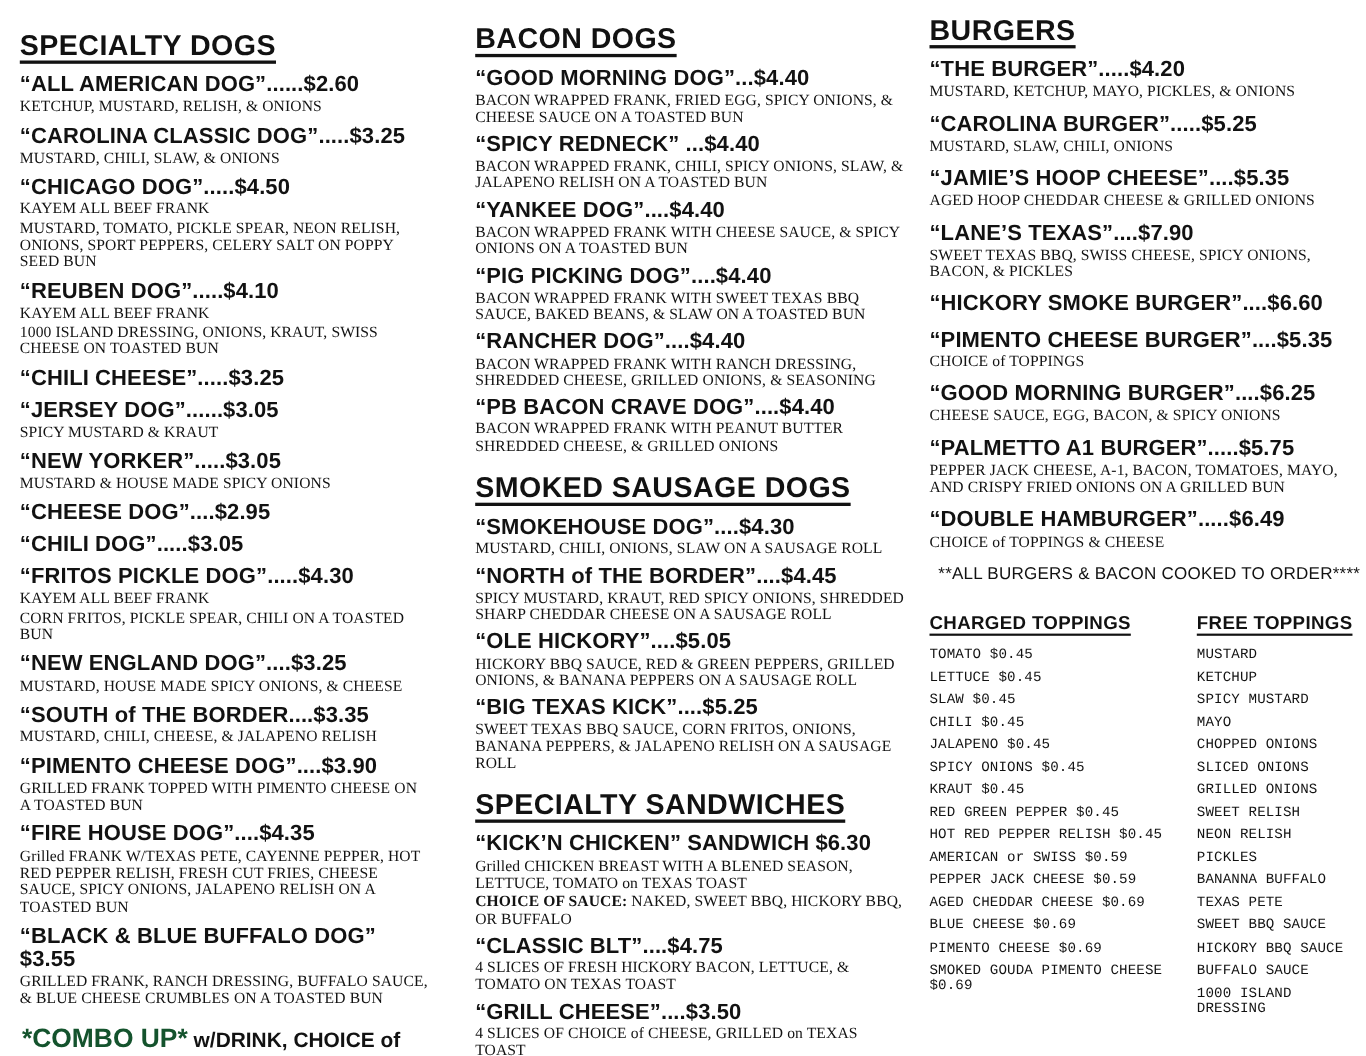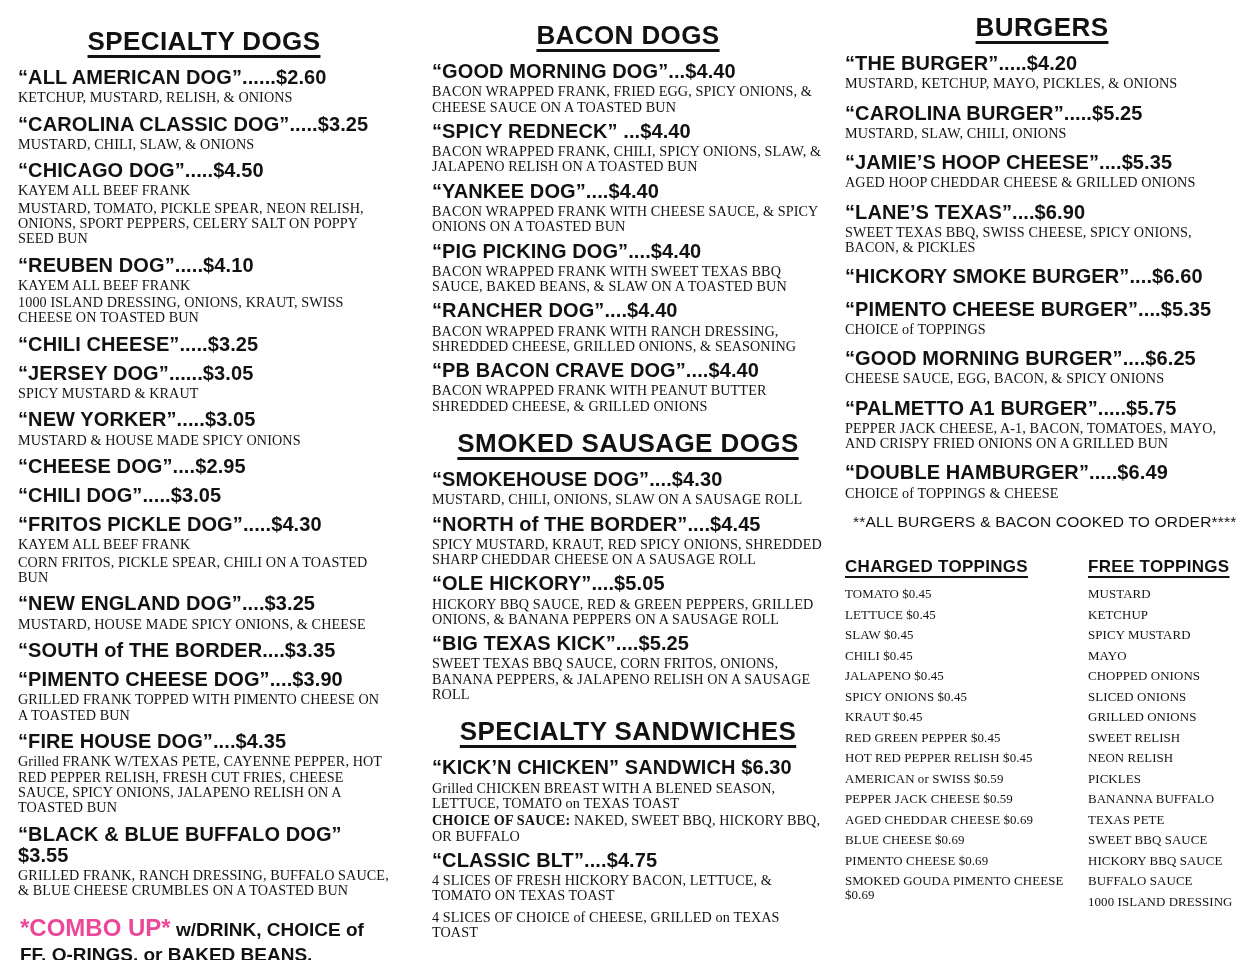--- a/index.html
+++ b/index.html
@@ -7,55 +7,55 @@
     width:1242px;height:960px;background:#ffffff;color:#121212;
     font-family:"Liberation Sans", sans-serif;overflow:hidden;
   }
   .menu{position:relative;width:1242px;height:960px;background:#ffffff;}
   .col{position:absolute;top:0;}
   .col1{left:18px;width:372px;padding-top:26px;}
   .col2{left:432px;width:392px;padding-top:20px;}
   .col3{left:845px;width:394px;padding-top:12px;}
 
   .sec-title{
-    font-size:26px;font-weight:bold;text-align:center;margin:0 0 10px 0;
+    font-size:26px;font-weight:bold;margin:0 0 10px 0;
     text-decoration:underline;text-decoration-thickness:2.5px;text-underline-offset:5px;
     letter-spacing:0.4px;
   }
   .sec + .sec{margin-top:14px;}
 
   .item{margin-bottom:9px;}
   .col1 .item{margin-bottom:8px;}
   .col2 .item{margin-bottom:6px;}
   .col3 .item{margin-bottom:11px;}
 
   .item-name{font-size:20px;font-weight:bold;line-height:1.06;letter-spacing:0.1px;}
   .item-desc{
     font-family:"Liberation Serif", serif;font-size:14.2px;line-height:1.08;
     margin-top:2px;letter-spacing:0.1px;
   }
   .item-desc b{font-family:"Liberation Serif", serif;}
 
   .combo{margin-top:14px;font-weight:bold;font-size:19px;line-height:1.25;padding-left:2px;}
-  .combo .red{color:#ec4899;}
+  .combo .red{color:#14532d;}
   .combo .big{font-size:24px;}
 
   .burger-note{font-weight:normal;font-size:15.5px;margin-top:12px;padding-left:8px;letter-spacing:0.2px;}
 
   .toppings{display:flex;margin-top:26px;}
   .toppings-col{flex:none;}
   .toppings-col:first-child{width:243px;}
   .toppings-col:last-child{width:151px;}
   .top-title{
     font-size:17px;font-weight:bold;margin:0 0 11px 0;
     text-decoration:underline;text-decoration-thickness:2px;text-underline-offset:4px;
     letter-spacing:0.3px;
   }
   .top-item{
-    font-family:Liberation Serif, serif;font-size:12.9px;line-height:1.08;
+    font-family:Liberation Mono, monospace;font-size:12.9px;line-height:1.08;
     margin-bottom:6.6px;letter-spacing:0.1px;
   }
 </style>
 </head>
 <body>
 
 <div class="menu">
   <div class="col col1" id="col1">
       <section class="sec">
         <h2 class="sec-title">SPECIALTY DOGS</h2>
@@ -98,20 +98,21 @@
           <div class="item-name">“FRITOS PICKLE DOG”.....$4.30</div>
           <div class="item-desc">KAYEM ALL BEEF FRANK</div>
           <div class="item-desc">CORN FRITOS, PICKLE SPEAR, CHILI ON A TOASTED BUN</div>
         </div>
         <div class="item">
           <div class="item-name">“NEW ENGLAND DOG”....$3.25</div>
           <div class="item-desc">MUSTARD, HOUSE MADE SPICY ONIONS, &amp; CHEESE</div>
         </div>
         <div class="item">
           <div class="item-name">“SOUTH of THE BORDER....$3.35</div>
+          <div class="item-desc">MUSTARD, CHILI, CHEESE, &amp; JALAPENO RELISH</div>
         </div>
         <div class="item">
           <div class="item-name">“PIMENTO CHEESE DOG”....$3.90</div>
           <div class="item-desc">GRILLED FRANK TOPPED WITH  PIMENTO CHEESE ON A TOASTED BUN</div>
         </div>
         <div class="item">
           <div class="item-name">“FIRE HOUSE DOG”....$4.35</div>
           <div class="item-desc">Grilled  FRANK W/TEXAS PETE, CAYENNE PEPPER, HOT RED PEPPER RELISH, FRESH CUT FRIES, CHEESE SAUCE, SPICY ONIONS, JALAPENO RELISH ON A TOASTED BUN</div>
         </div>
         <div class="item">
@@ -173,41 +174,42 @@
         <div class="item">
           <div class="item-name">“KICK’N CHICKEN” SANDWICH $6.30</div>
           <div class="item-desc">Grilled CHICKEN BREAST WITH  A BLENED SEASON, LETTUCE, TOMATO on TEXAS TOAST</div>
           <div class="item-desc"><b class="desc-bold">CHOICE OF SAUCE:</b> NAKED, SWEET BBQ, HICKORY BBQ, OR BUFFALO</div>
         </div>
         <div class="item">
           <div class="item-name">“CLASSIC BLT”....$4.75</div>
           <div class="item-desc">4 SLICES OF FRESH HICKORY BACON, LETTUCE, &amp; TOMATO ON TEXAS TOAST</div>
         </div>
         <div class="item">
+          <div class="item-name">“GRILL CHEESE”....$3.50</div>
           <div class="item-desc">4 SLICES OF CHOICE of CHEESE, GRILLED on TEXAS TOAST</div>
         </div>
       </section>
     </div>
   <div class="col col3" id="col3">
       <section class="sec">
         <h2 class="sec-title">BURGERS</h2>
         <div class="item">
           <div class="item-name">“THE BURGER”.....$4.20</div>
           <div class="item-desc">MUSTARD, KETCHUP, MAYO, PICKLES, &amp; ONIONS</div>
         </div>
         <div class="item">
           <div class="item-name">“CAROLINA BURGER”.....$5.25</div>
           <div class="item-desc">MUSTARD, SLAW, CHILI, ONIONS</div>
         </div>
         <div class="item">
           <div class="item-name">“JAMIE’S HOOP CHEESE”....$5.35</div>
           <div class="item-desc">AGED HOOP CHEDDAR CHEESE &amp; GRILLED ONIONS</div>
         </div>
         <div class="item">
-          <div class="item-name">“LANE’S TEXAS”....$6.90</div>
+          <div class="item-name">“LANE’S TEXAS”....$7.90</div>
           <div class="item-desc">SWEET TEXAS BBQ, SWISS CHEESE, SPICY ONIONS, BACON, &amp; PICKLES</div>
         </div>
         <div class="item">
           <div class="item-name">“HICKORY SMOKE BURGER”....$6.60</div>
         </div>
         <div class="item">
           <div class="item-name">“PIMENTO CHEESE BURGER”....$5.35</div>
           <div class="item-desc">CHOICE of TOPPINGS</div>
         </div>
         <div class="item">

